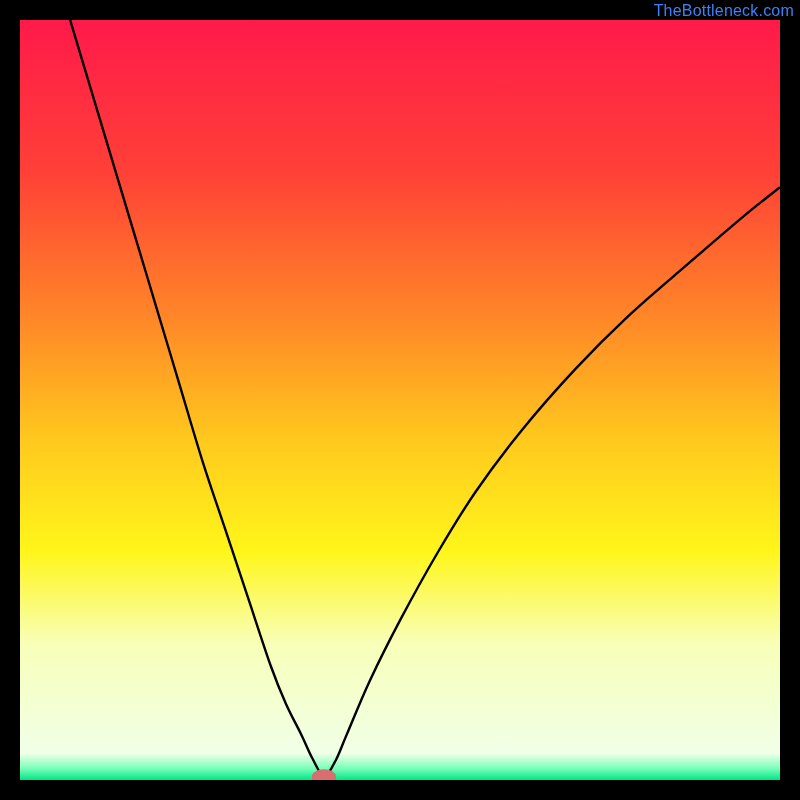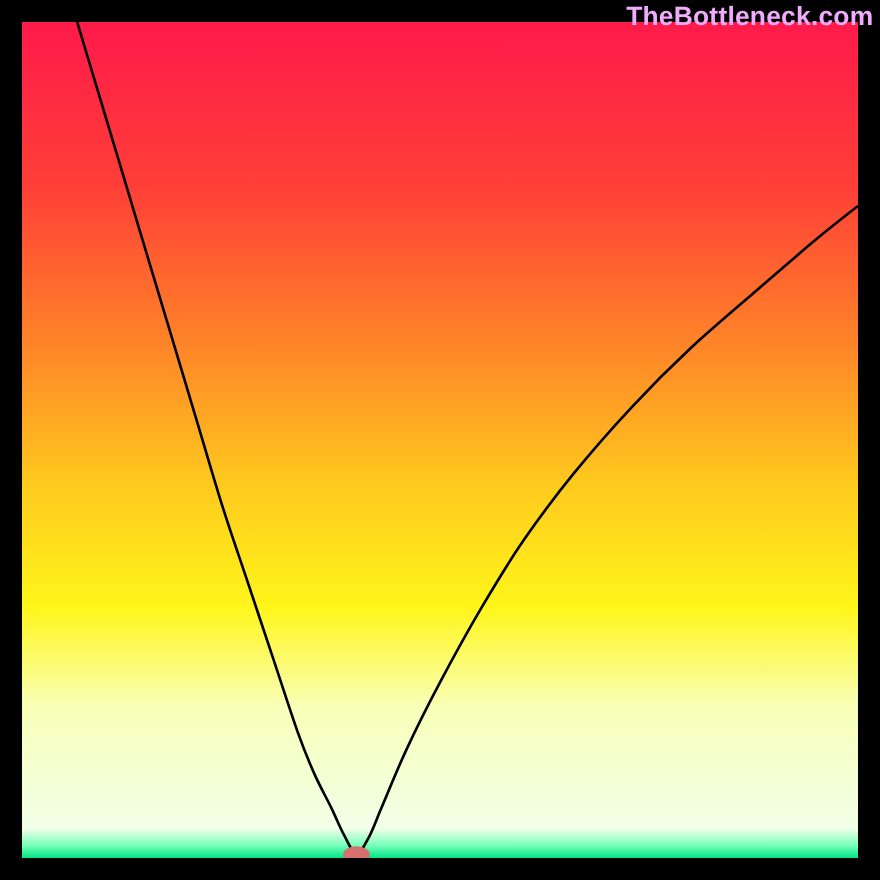--- a/index.html
+++ b/index.html
@@ -23,23 +23,23 @@
     position: absolute;
     left: 0;
     top: 0;
     width: 760px;
     height: 760px;
   }
   .watermark {
     position: absolute;
     top: 2px;
     right: 6px;
-    color: #f0abfc;
-    font-size: 24px;
-    font-weight: 700;
+    color: #3b82f6;
+    font-size: 16px;
+    font-weight: 400;
     letter-spacing: 0.2px;
     user-select: none;
   }
   svg { display: block; }
 </style>
 </head>
 <body>
 
 <div class="frame">
   <svg class="plot" viewBox="0 0 760 760">

